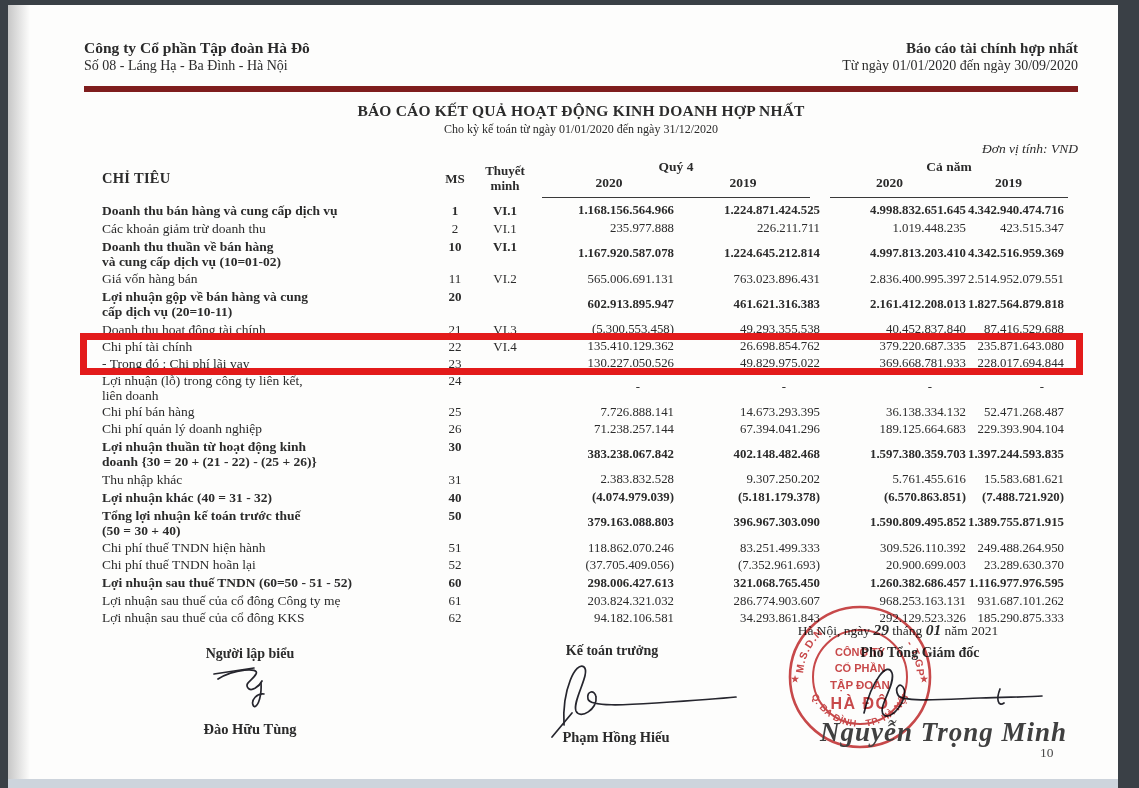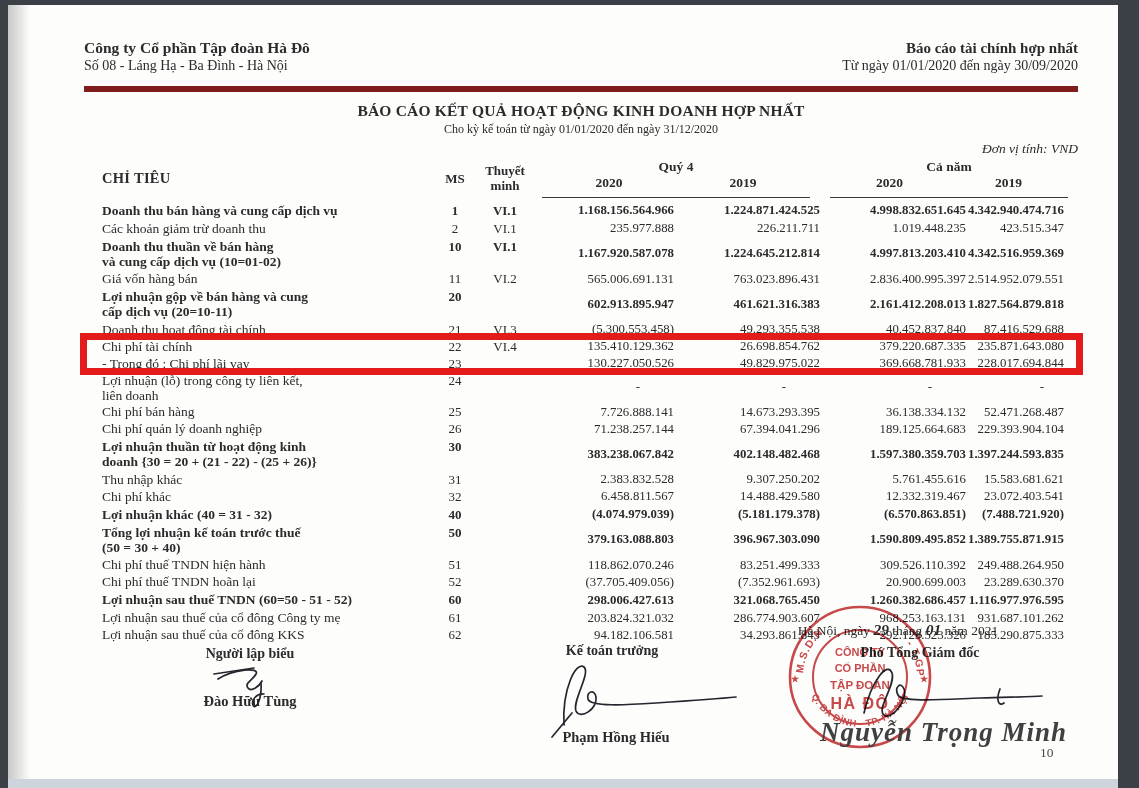--- a/index.html
+++ b/index.html
@@ -230,29 +230,20 @@
           <div class="c-num v3">1.397.244.593.835</div>
         </div>
         <div class="trow">
           <div class="c-label">Thu nhập khác</div>
           <div class="c-ms">31</div>
           <div class="c-tm"></div>
           <div class="c-num v0">2.383.832.528</div>
           <div class="c-num v1">9.307.250.202</div>
           <div class="c-num v2">5.761.455.616</div>
           <div class="c-num v3">15.583.681.621</div>
-        </div>
-        <div class="trow">
-          <div class="c-label">Chi phí khác</div>
-          <div class="c-ms">32</div>
-          <div class="c-tm"></div>
-          <div class="c-num v0">6.458.811.567</div>
-          <div class="c-num v1">14.488.429.580</div>
-          <div class="c-num v2">12.332.319.467</div>
-          <div class="c-num v3">23.072.403.541</div>
         </div>
         <div class="trow b">
           <div class="c-label">Lợi nhuận khác (40 = 31 - 32)</div>
           <div class="c-ms">40</div>
           <div class="c-tm"></div>
           <div class="c-num v0">(4.074.979.039)</div>
           <div class="c-num v1">(5.181.179.378)</div>
           <div class="c-num v2">(6.570.863.851)</div>
           <div class="c-num v3">(7.488.721.920)</div>
         </div>
@@ -362,21 +353,21 @@
       </text>
       <text x="7" y="81" font-size="9">★</text>
       <text x="136" y="81" font-size="9">★</text>
       <text x="76" y="55" font-size="11" text-anchor="middle">CÔNG TY</text>
       <text x="76" y="71" font-size="11" text-anchor="middle">CỔ PHẦN</text>
       <text x="76" y="88" font-size="11.5" text-anchor="middle">TẬP ĐOÀN</text>
       <text x="76" y="108" font-size="16" text-anchor="middle" letter-spacing="1.5">HÀ ĐÔ</text>
     </g>
   </svg>
 
-  <div class="f sig-name" style="left:142px;top:688px;width:200px;">Đào Hữu Tùng</div>
+  <div class="f sig-name" style="left:142px;top:716px;width:200px;">Đào Hữu Tùng</div>
   <div class="f sig-name" style="left:508px;top:724px;width:200px;">Phạm Hồng Hiếu</div>
   <div class="f red-name" style="left:812px;top:712px;width:240px;">Nguyễn Trọng Minh</div>
 
   <div class="f page-num" style="left:1032px;top:740px;">10</div>
 
 </div>
 
 <div class="bottom-strip"></div>
 
 </body></html>

